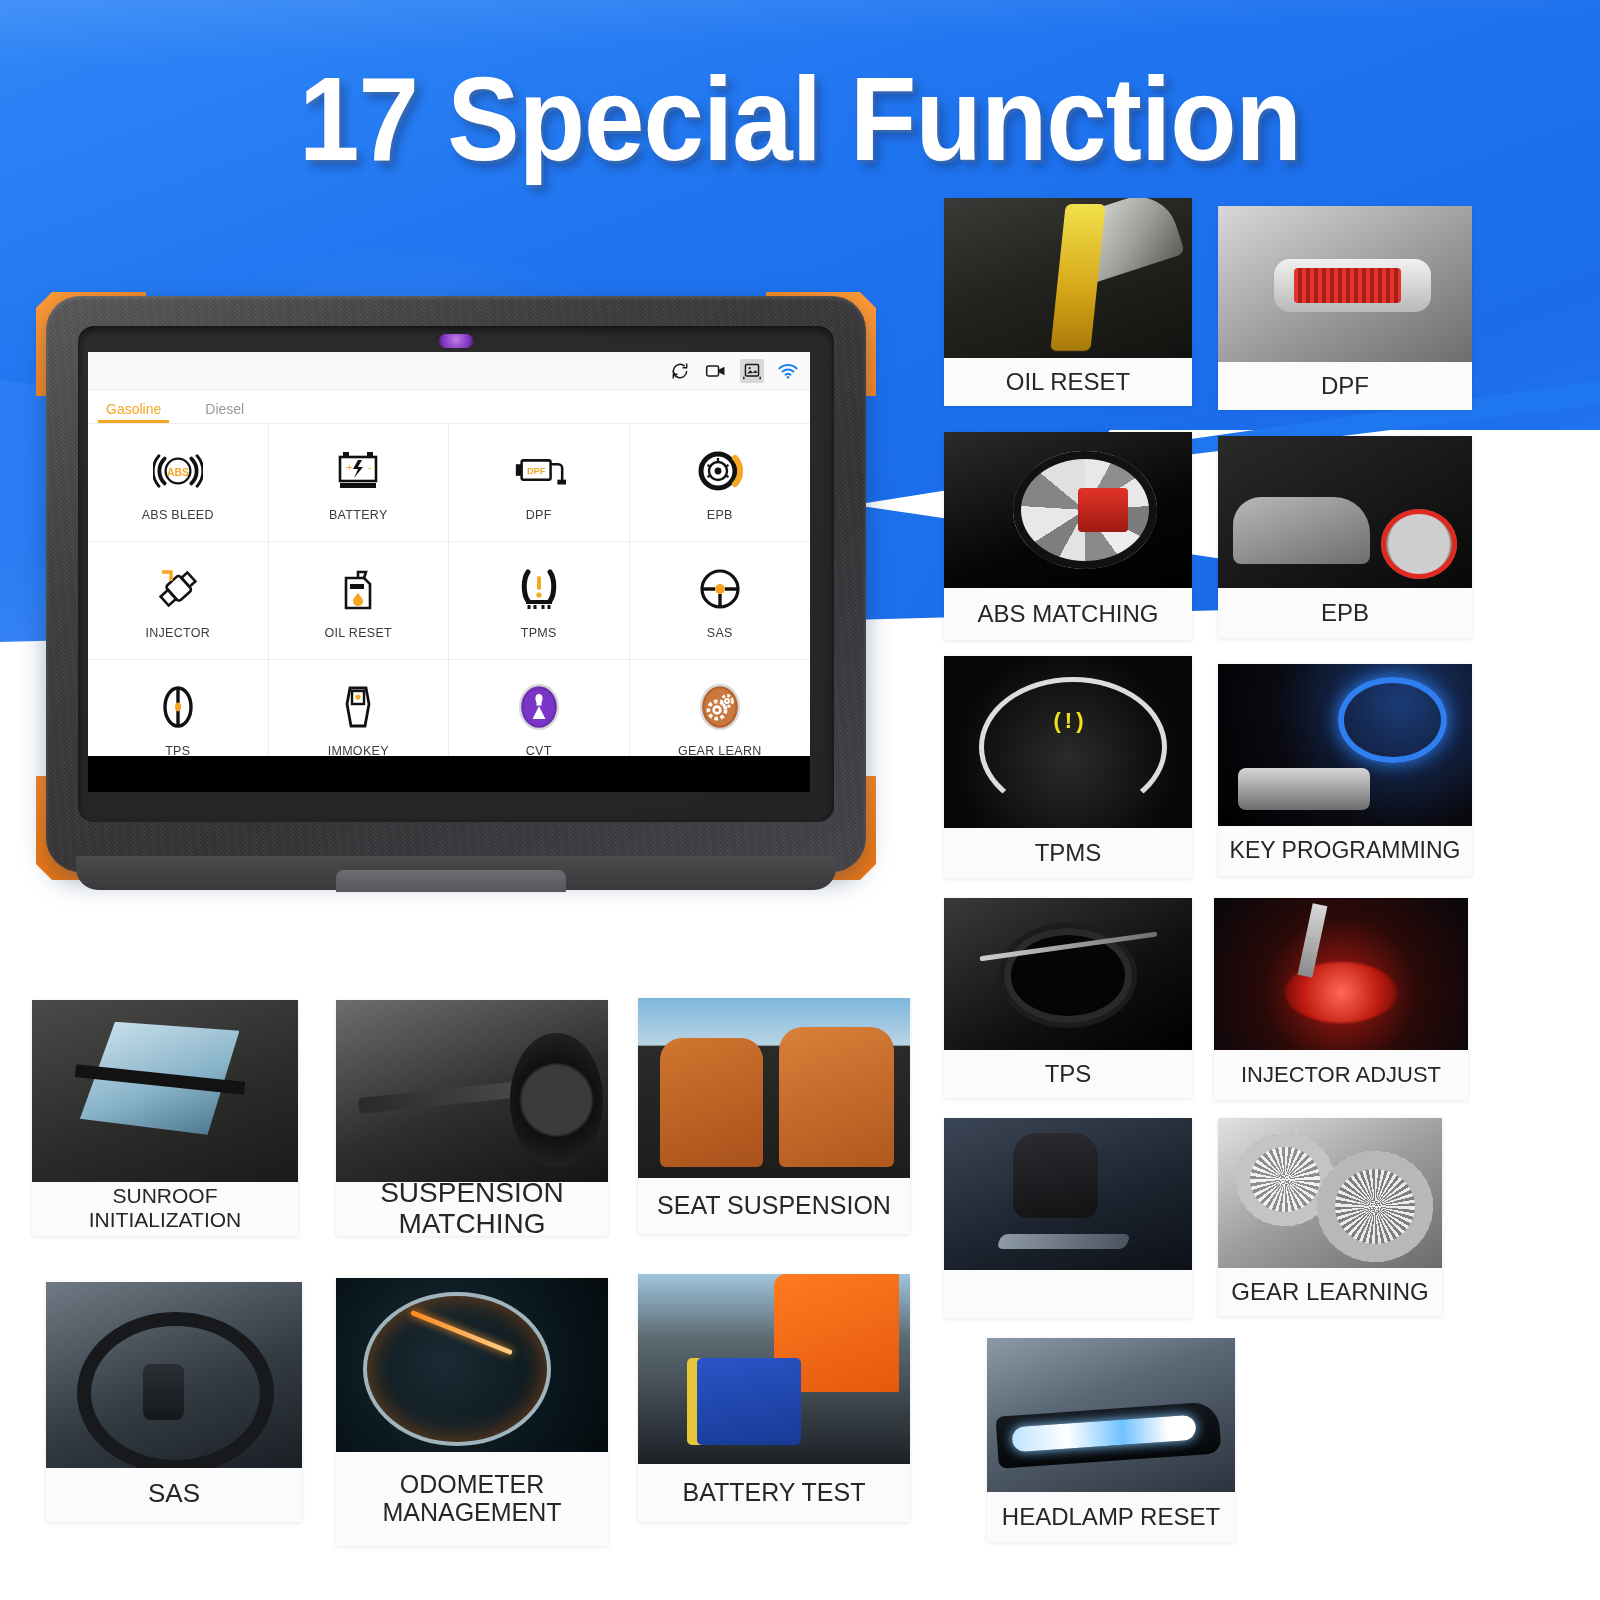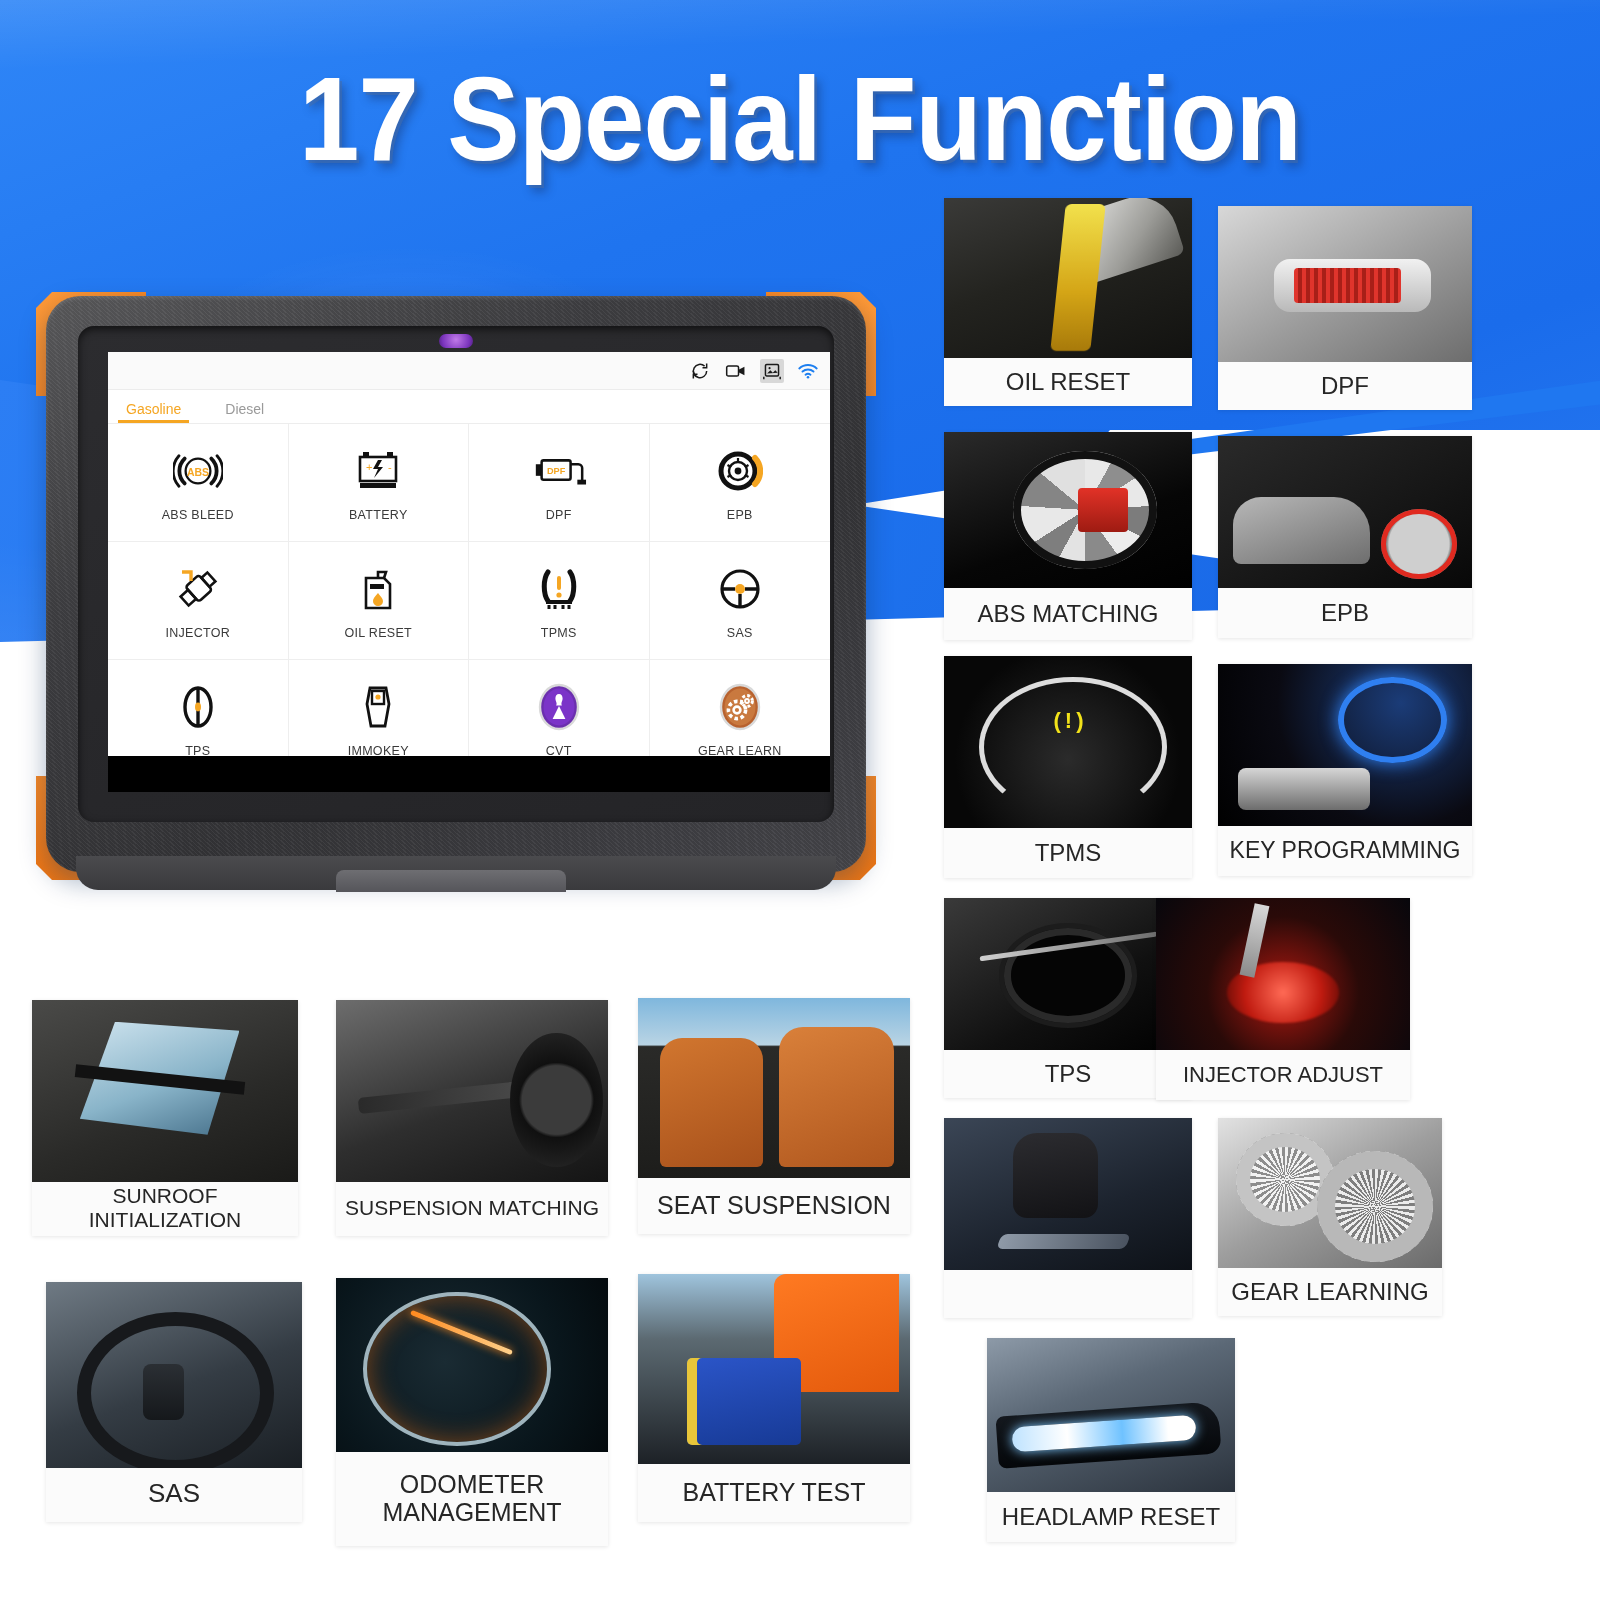--- a/index.html
+++ b/index.html
@@ -107,21 +107,21 @@
   }
   .tab-cam {
     position:absolute; left:50%; top:46px; transform:translateX(-50%);
     width:34px; height:14px; border-radius:8px;
     background:radial-gradient(circle at 50% 40%, #c07ae8, #7b34bd 70%, #4d1f7c);
     z-index:4;
   }
 
   
   .screen {
-    position:absolute; left:72px; top:64px; width:722px; height:440px;
+    position:absolute; left:52px; top:64px; width:722px; height:440px;
     background:#ffffff; overflow:hidden; z-index:4;
   }
   .statusbar {
     height:38px; background:#fafafa; border-bottom:1px solid #ececec;
     display:flex; align-items:center; justify-content:flex-end;
     padding-right:10px; gap:12px;
   }
   .sb-ico { width:24px; height:24px; display:flex; align-items:center; justify-content:center; }
   .sb-ico.sel { background:#d8d8d8; border-radius:2px; }
 
@@ -538,21 +538,21 @@
     </div>
   <div class="card-lbl" style="height:50px; font-size:23px;">KEY PROGRAMMING</div>
 </div>
 
 <div class="card" style="left:944px; top:898px; width:248px; height:200px;">
   <div class="card-img" style="height:152px;">
       <div class="art art-tps"></div>
     </div>
   <div class="card-lbl" style="height:48px; font-size:24px;">TPS</div>
 </div>
-<div class="card" style="left:1156px; top:898px; width:254px; height:202px;">
+<div class="card" style="left:1214px; top:898px; width:254px; height:202px;">
   <div class="card-img" style="height:152px;">
       <div class="art art-inj"></div>
     </div>
   <div class="card-lbl" style="height:50px; font-size:22px;">INJECTOR ADJUST</div>
 </div>
 
 <div class="card" style="left:944px; top:1118px; width:248px; height:200px;">
   <div class="card-img" style="height:152px;">
       <div class="art art-cvt"></div>
     </div>
@@ -574,21 +574,21 @@
 <div class="card" style="left:32px; top:1000px; width:266px; height:236px;">
   <div class="card-img" style="height:182px;">
       <div class="art art-sunroof"></div>
     </div>
   <div class="card-lbl" style="height:52px; font-size:21px;">SUNROOF INITIALIZATION</div>
 </div>
 <div class="card" style="left:336px; top:1000px; width:272px; height:236px;">
   <div class="card-img" style="height:182px;">
       <div class="art art-susp"></div>
     </div>
-  <div class="card-lbl" style="height:52px; font-size:21px;">SUSPENSION MATCHING</div>
+  <div class="card-lbl" style="height:52px; font-size:28px;">SUSPENSION MATCHING</div>
 </div>
 <div class="card" style="left:638px; top:998px; width:272px; height:236px;">
   <div class="card-img" style="height:180px;">
       <div class="art art-seat"></div>
     </div>
   <div class="card-lbl" style="height:54px; font-size:25px;">SEAT SUSPENSION</div>
 </div>
 
 <div class="card" style="left:46px; top:1282px; width:256px; height:240px;">
   <div class="card-img" style="height:186px;">

